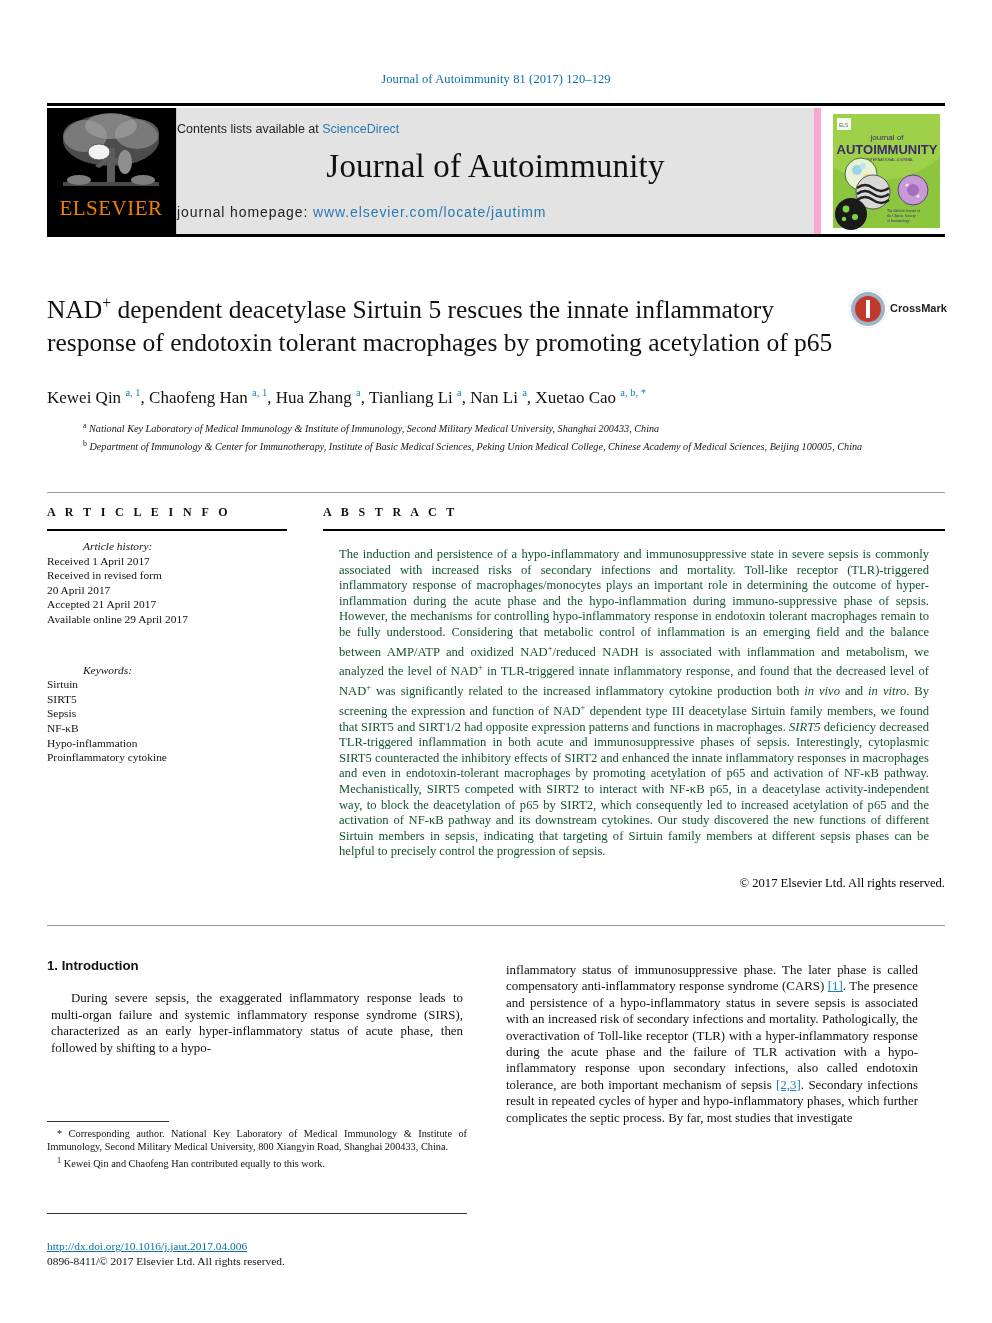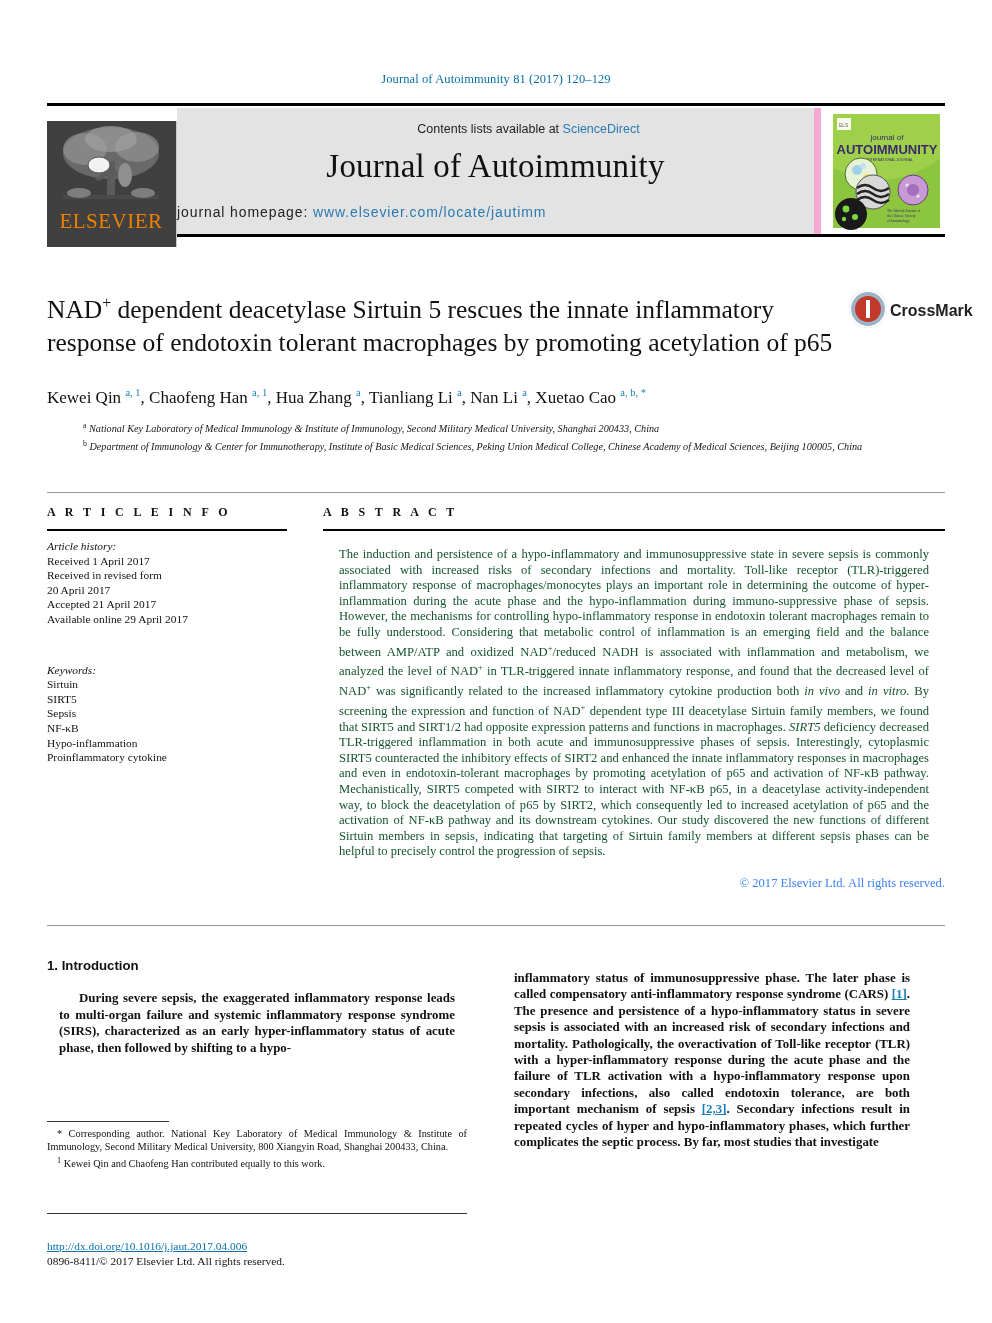--- a/index.html
+++ b/index.html
@@ -50,24 +50,24 @@
   }
   .masthead-rule-bottom {
     position: absolute;
     left: 0; bottom: 0;
     width: 898px;
     height: 3px;
     background: #000;
   }
   .elsevier-logo {
     position: absolute;
-    left: 0; top: 18px;
+    left: 0; top: 5px;
     width: 130px;
     height: 126px;
-    background: #404040;
+    background: #000000;
     border-right: 1px solid #c9c9c9;
     box-sizing: border-box;
   }
   .tree-wrap {
     position: absolute;
     left: 8px; top: 2px;
     width: 112px;
     height: 86px;
   }
   .elsevier-word {
@@ -84,21 +84,20 @@
     position: absolute;
     left: 130px; top: 5px;
     width: 637px;
     height: 126px;
     background: #e3e3e3;
   }
   .contents-line {
     position: absolute;
     left: 0; top: 14px;
     width: 703px;
-    text-align: center;
     font-family: "Liberation Sans", sans-serif;
     font-size: 12.5px;
     color: #232323;
   }
   .contents-line a { color: #2a7ab0; text-decoration: none; }
   .journal-name {
     position: absolute;
     left: 0; top: 40px;
     width: 637px;
     text-align: center;
@@ -172,21 +171,21 @@
     content: "";
     position: absolute;
     left: 11px; top: 4px;
     width: 4px; height: 18px;
     background: #fff;
   }
   .crossmark-label {
     position: absolute;
     left: 41px; top: 14px;
     font-family: "Liberation Sans", sans-serif;
-    font-size: 16px;
+    font-size: 11px;
     font-weight: bold;
     color: #222;
   }
 
   
   .authors {
     position: absolute;
     left: 47px; top: 387px;
     width: 850px;
     font-family: "Liberation Serif", serif;
@@ -237,21 +236,21 @@
     height: 2px;
     background: #000;
     margin-bottom: 8px;
   }
   .info-group {
     font-family: "Liberation Serif", serif;
     font-size: 11.4px;
     line-height: 14.6px;
     color: #111;
   }
-  .info-group .it { font-style: italic; }
+  .info-group .it { font-style: italic; margin-left: 36px; }
   .keywords-group { margin-top: 36px; }
 
   .abstract-col {
     position: absolute;
     left: 323px; top: 505px;
     width: 622px;
   }
   .abstract-body {
     font-family: "Liberation Serif", serif;
     font-size: 12.6px;
@@ -260,37 +259,37 @@
     color: #14532d;
     margin: 16px;
   }
   .abstract-body i { font-style: italic; }
   .abstract-body sup { font-size: 0.68em; vertical-align: super; }
   .copyright {
     margin-top: 8px;
     text-align: right;
     font-family: "Liberation Serif", serif;
     font-size: 12.6px;
-    color: #3b82f6;
+    color: #000000;
   }
 
   
   .body-col {
     position: absolute;
     top: 958px;
     width: 420px;
     font-family: "Liberation Serif", serif;
     font-size: 12.9px;
     line-height: 16.4px;
     text-align: justify;
     color: #111;
   }
   .body-col.left { left: 47px; }
   .body-col.right { left: 502px; }
-  .body-col p { margin: 12px; font-weight: bold; }
+  .body-col p { margin: 4px; }
   .body-col p.indent { text-indent: 20px; }
   .sec-heading {
     font-family: "Liberation Sans", sans-serif;
     font-size: 13.2px;
     font-weight: bold;
     color: #111;
     margin: 0 0 16px 0;
   }
   .ref { color: #1b7fb5; }
 

